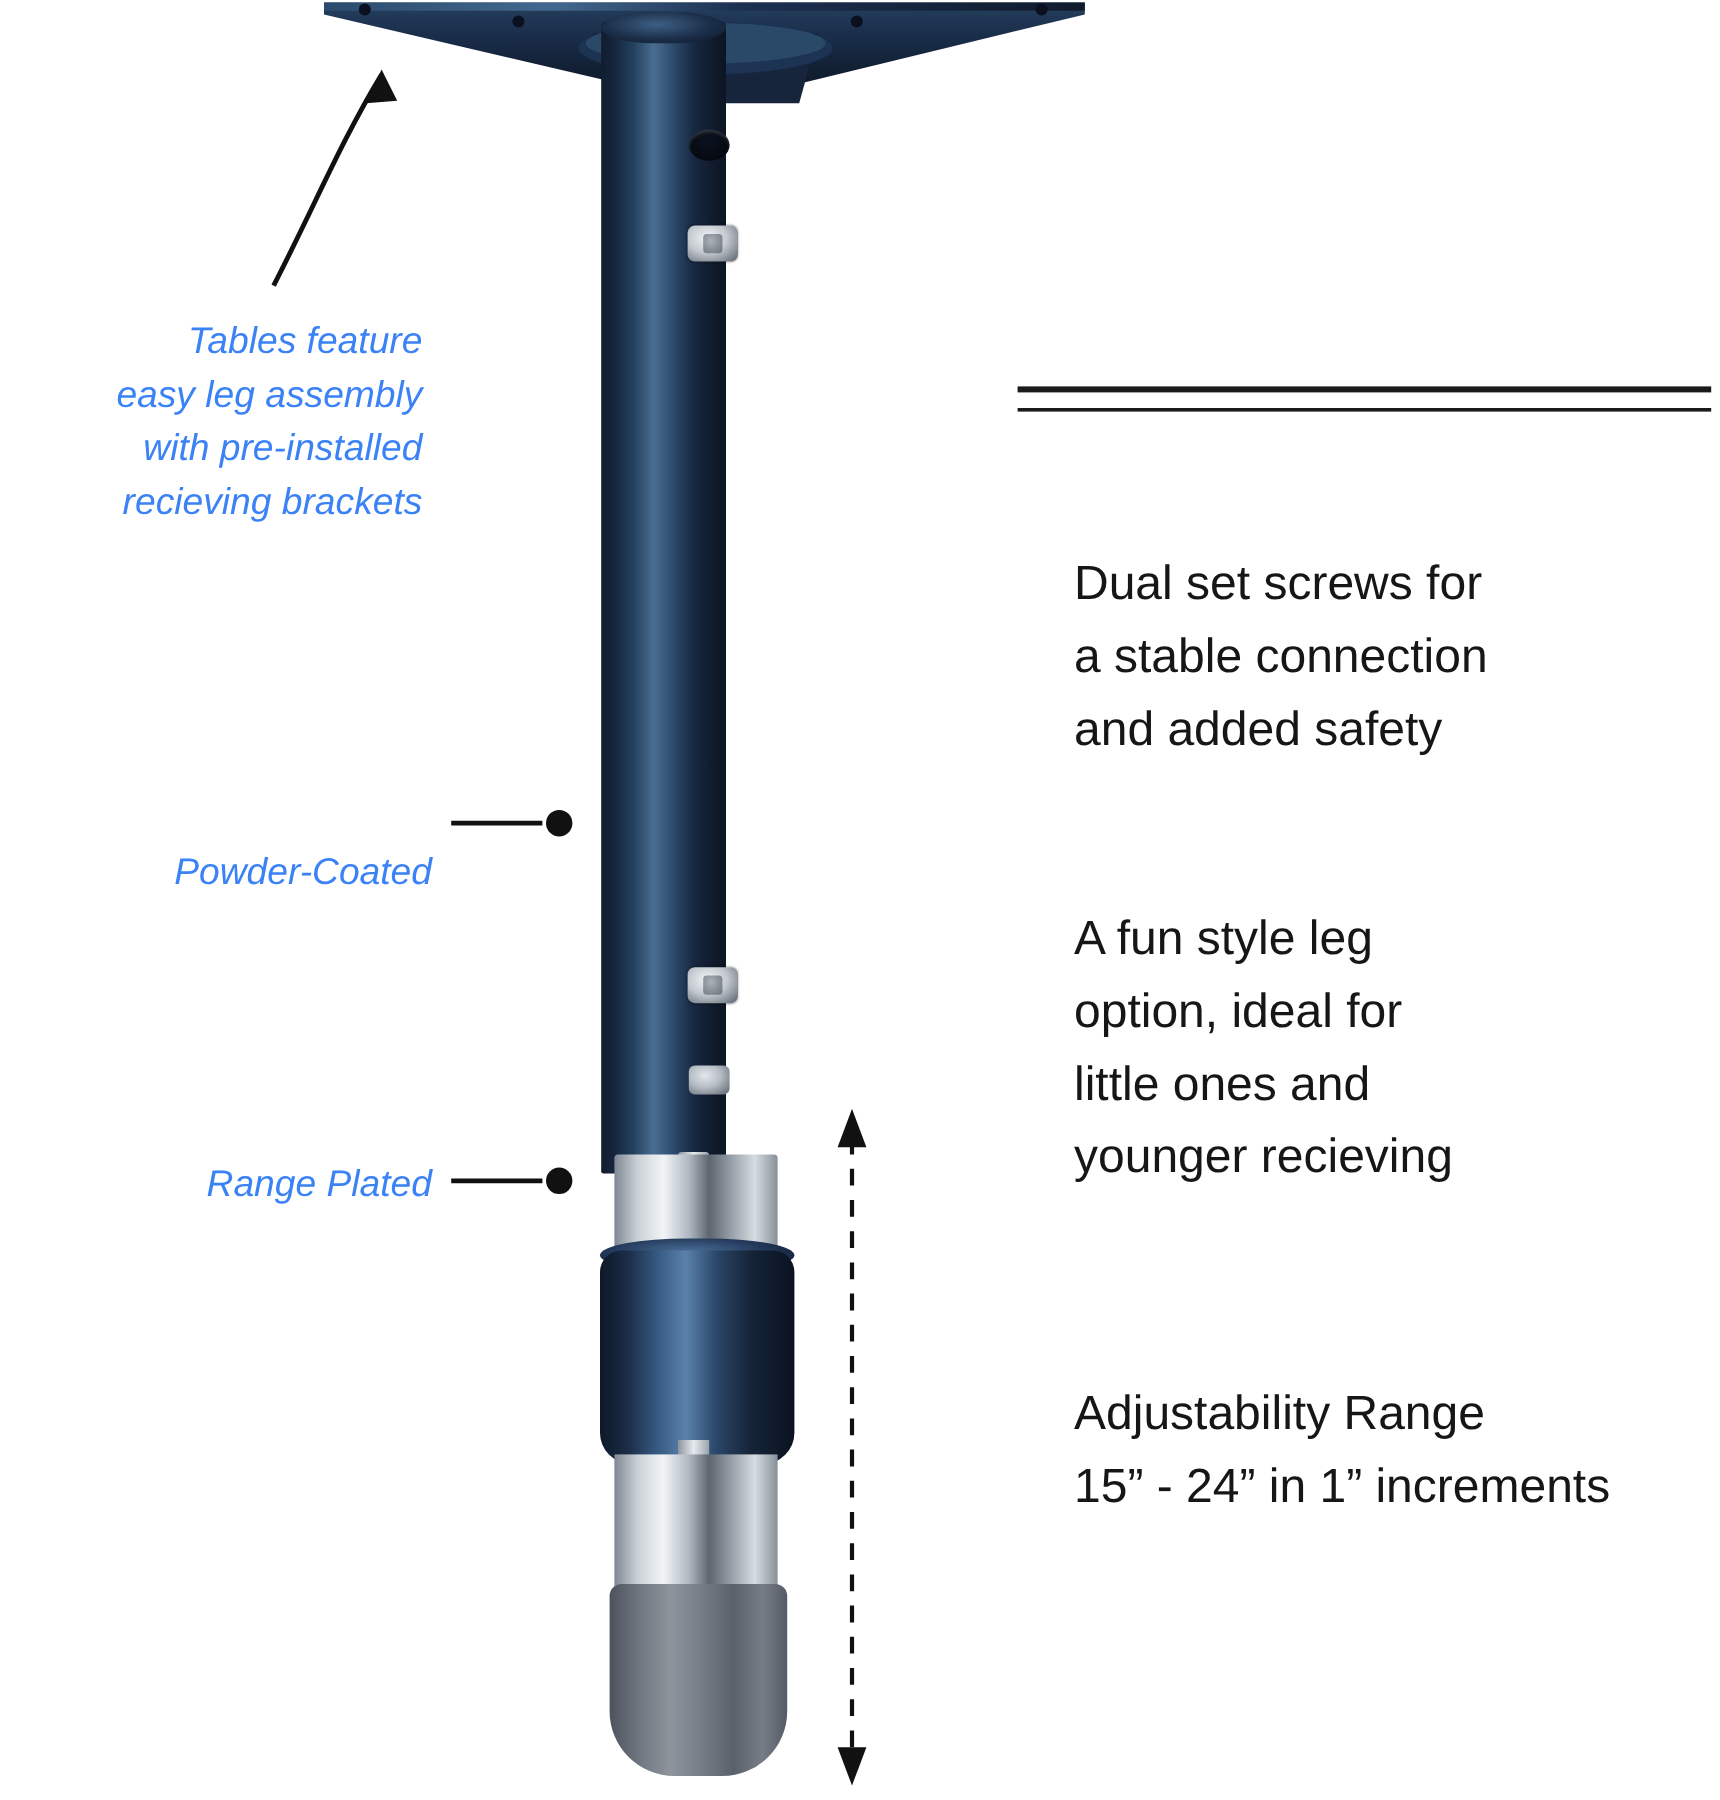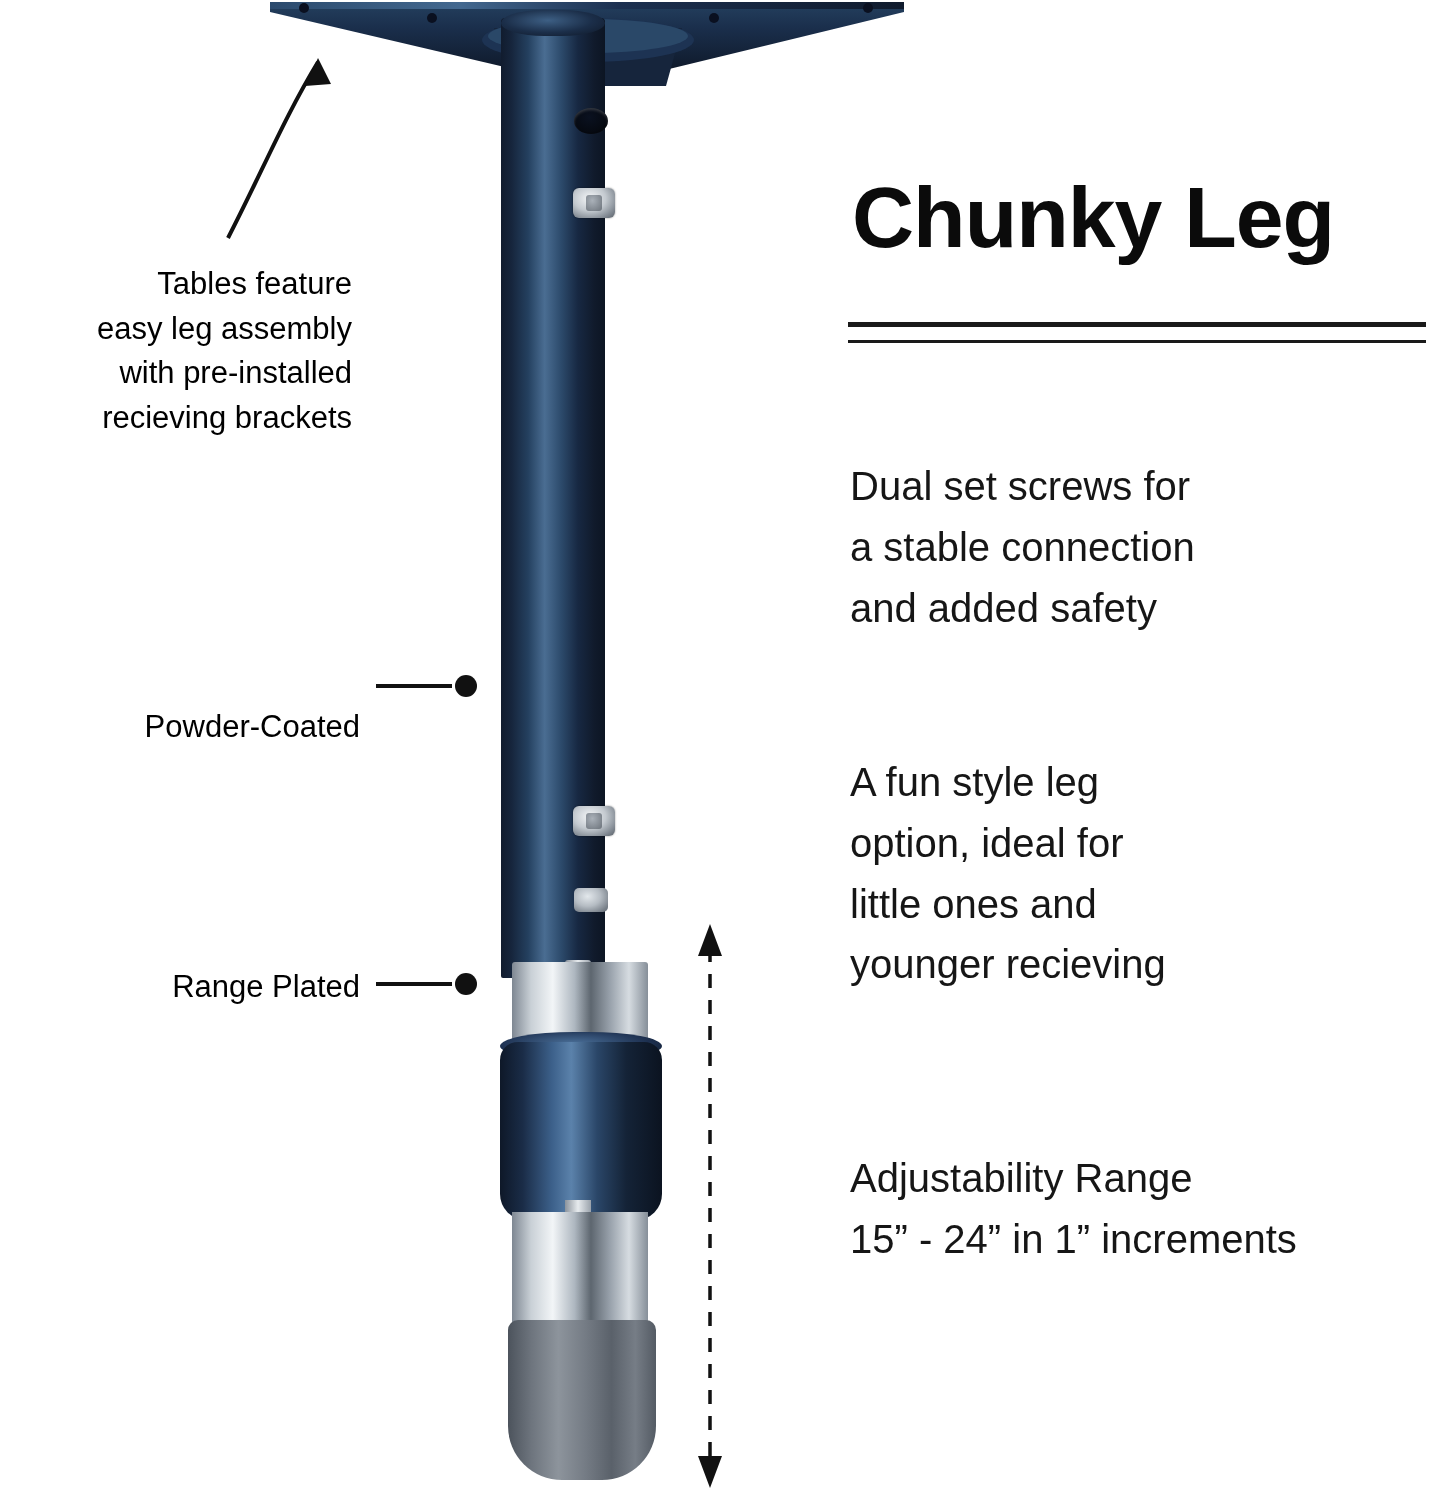--- a/index.html
+++ b/index.html
@@ -100,42 +100,43 @@
     box-shadow:inset 0 2px 3px rgba(255,255,255,.18);
   }
   .screw-small{
     position:absolute;width:34px;height:24px;border-radius:5px;
     background:radial-gradient(ellipse at 40% 35%, #e3e8ec 0%, #b5bcc3 45%, #737b84 85%);
   }
 
   
   .callout{
     position:absolute;
+    font-style:italic;
     font-size:31px;
     line-height:1.44;
-    color:#000000;
+    color:#3b82f6;
     text-align:right;
     white-space:pre-line;
   }
   #callout-assembly{left:0px;top:262px;width:352px;}
   #callout-powder{left:30px;top:705px;width:330px;}
   #callout-chrome{left:30px;top:965px;width:330px;}
 
   
   .title{
     position:absolute;left:852px;top:168px;
     font-size:86px;font-weight:bold;letter-spacing:-1px;color:#0b0b0b;
     white-space:nowrap;
   }
   .rule{position:absolute;left:848px;width:578px;background:#1a1a1a;}
   #rule-top{top:322px;height:5px;}
   #rule-bottom{top:340px;height:3px;}
 
   .feature{
-    position:absolute;left:850px;
+    position:absolute;left:895px;
     font-size:40px;line-height:1.52;color:#161616;white-space:pre-line;
   }
   #feature-screws{top:456px;width:520px;}
   #feature-style{top:752px;width:520px;}
   #feature-range{top:1148px;width:590px;}
 
   
   svg.overlay{position:absolute;left:0;top:0;width:1433px;height:1500px;pointer-events:none;}
 </style>
 </head>
@@ -208,21 +209,20 @@
 
   <div class="callout" id="callout-assembly">Tables feature
 easy leg assembly
 with pre-installed
 recieving brackets</div>
 
   <div class="callout" id="callout-powder">Powder-Coated</div>
 
   <div class="callout" id="callout-chrome">Range Plated</div>
 
-  <div class="title">Chunky Leg</div>
   <div class="rule" id="rule-top"></div>
   <div class="rule" id="rule-bottom"></div>
 
   <div class="feature" id="feature-screws">Dual set screws for
 a stable connection
 and added safety</div>
 
   <div class="feature" id="feature-style">A fun style leg
 option, ideal for
 little ones and

